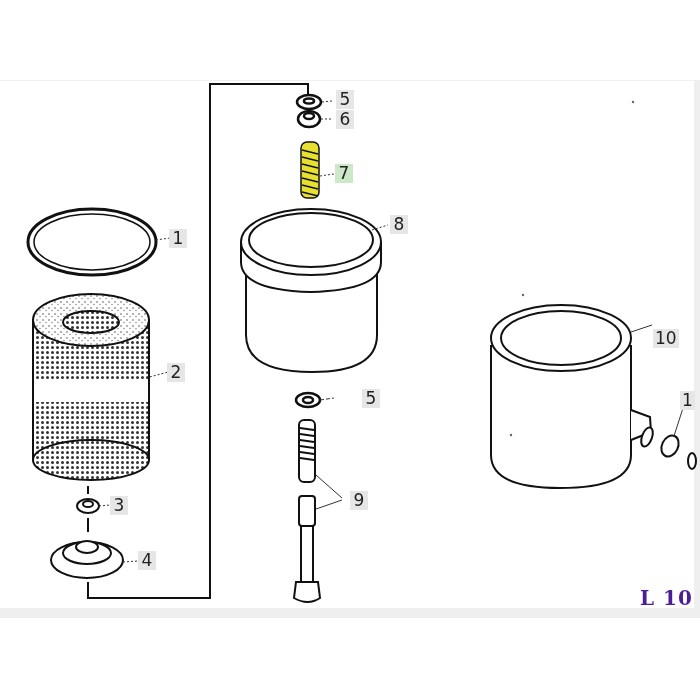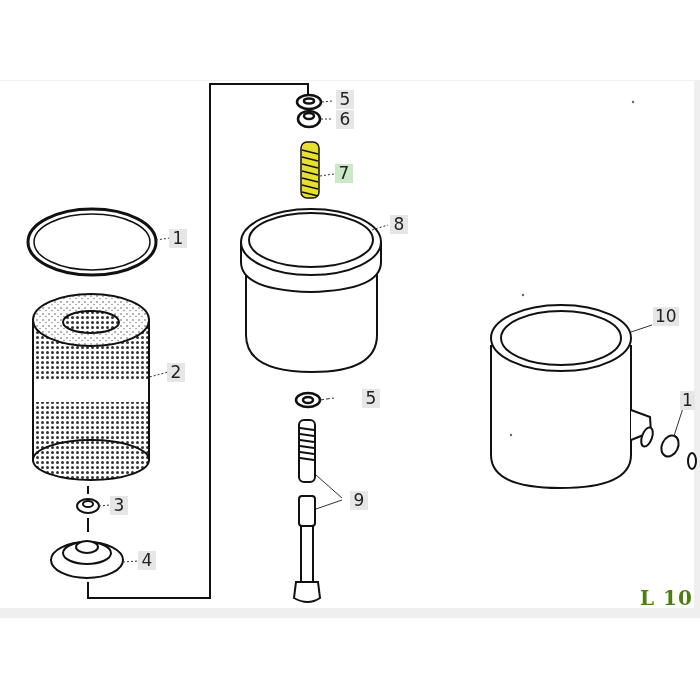--- a/index.html
+++ b/index.html
@@ -8,21 +8,21 @@
   .sheet { position: absolute; left: 0; top: 80px; width: 694px; height: 528px;
            background: #ffffff; border-top: 1px solid #f0f0f0; }
   .right-strip { position: absolute; left: 694px; top: 80px; width: 6px; height: 538px; background: #efefef; }
   .bottom-strip { position: absolute; left: 0; top: 608px; width: 700px; height: 10px; background: #efefef; }
   svg.diagram { position: absolute; left: 0; top: 0; width: 700px; height: 700px; }
   .callout { position: absolute; height: 19px; min-width: 14px; padding: 0 2px;
              background: #e6e6e6; color: #222; font-family: "DejaVu Sans", sans-serif;
              font-size: 17px; line-height: 19px; text-align: center; cursor: pointer; }
   .callout.hl { background: #cde8c8; }
   .sheet-id { position: absolute; left: 640px; top: 586px; font-family: "DejaVu Serif", serif;
-              font-weight: bold; font-size: 20px; color: #4d7c0f; letter-spacing: 1px; }
+              font-weight: bold; font-size: 20px; color: #4c1d95; letter-spacing: 1px; }
 </style>
 </head>
 <body>
 
 <div class="sheet"></div>
 <div class="right-strip"></div>
 <div class="bottom-strip"></div>
 
 <svg class="diagram" viewBox="0 0 700 700">
   <defs>
@@ -147,16 +147,16 @@
 <div class="callout" style="left:169px;top:229px">1</div>
 <div class="callout" style="left:167px;top:363px">2</div>
 <div class="callout" style="left:110px;top:496px">3</div>
 <div class="callout" style="left:138px;top:551px">4</div>
 <div class="callout" style="left:336px;top:90px">5</div>
 <div class="callout" style="left:336px;top:110px">6</div>
 <div class="callout hl" style="left:335px;top:164px">7</div>
 <div class="callout" style="left:390px;top:215px">8</div>
 <div class="callout" style="left:362px;top:389px">5</div>
 <div class="callout" style="left:350px;top:491px">9</div>
-<div class="callout" style="left:653px;top:307px">10</div>
+<div class="callout" style="left:653px;top:329px">10</div>
 <div class="callout" style="left:680px;top:391px;min-width:10px">1</div>
 
 <div class="sheet-id">L 10</div>
 
 </body></html>

